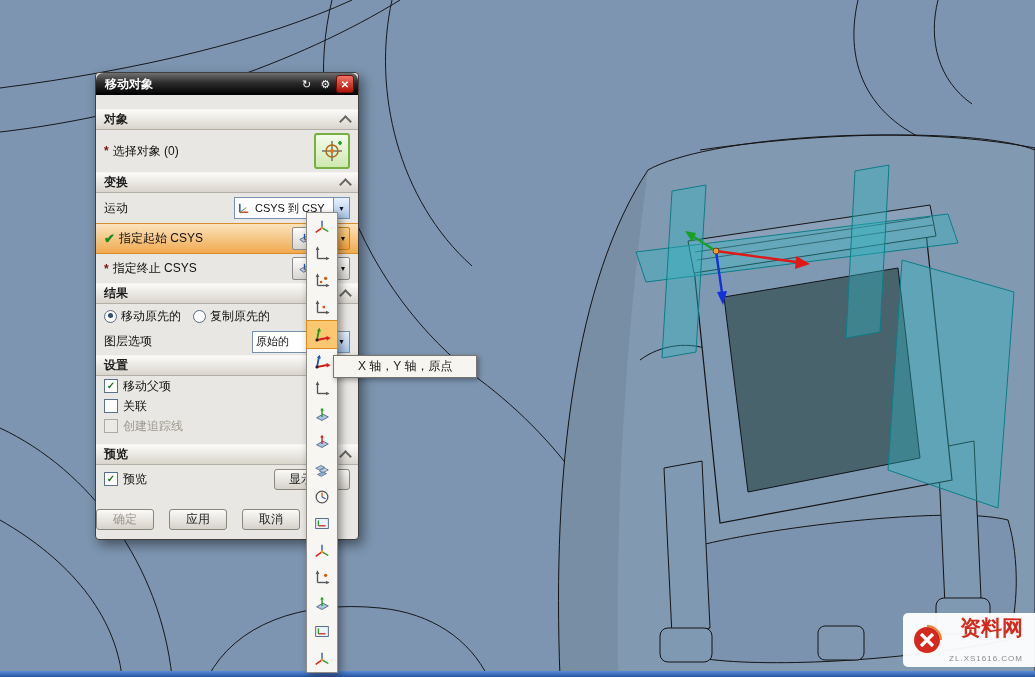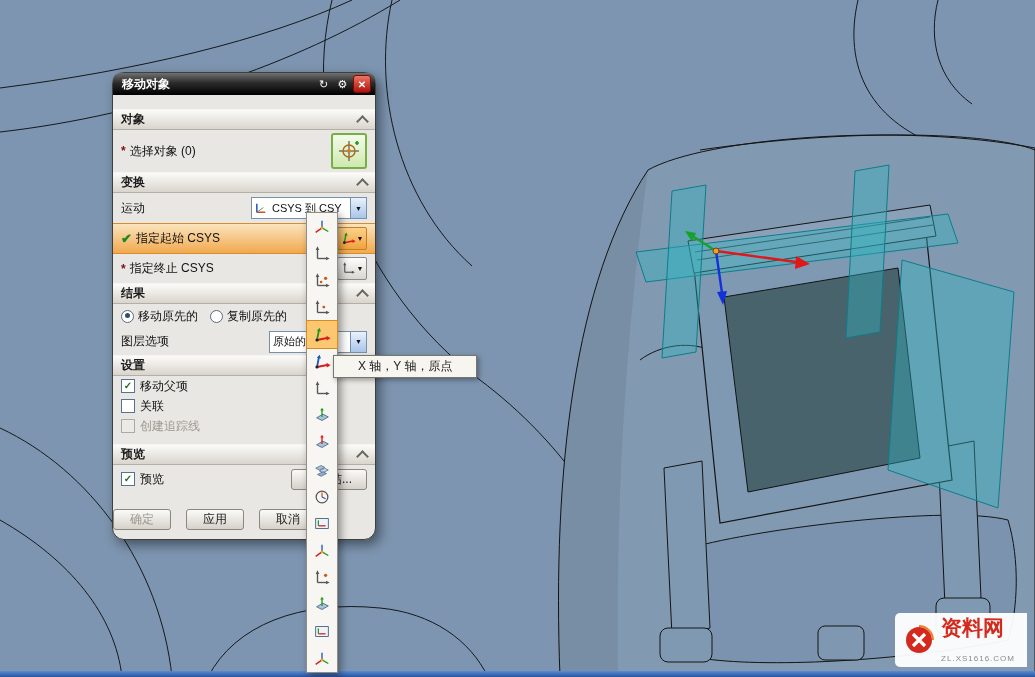--- a/index.html
+++ b/index.html
@@ -1,22 +1,22 @@
 <!DOCTYPE html>
 <html><head>
 <meta charset="utf-8">
 <style>
   html,body{margin:0;padding:0;background:#555;}
   .stage{position:relative;width:1035px;height:677px;overflow:hidden;
          font-family:"Liberation Sans",sans-serif;background:#7d95b0;}
   svg.scene{position:absolute;left:0;top:0;}
 
   
-  .dialog{position:absolute;left:112px;top:72px;width:262px;background:#e9e7e3;
-          border:1px solid #3f3f3f;border-radius:12px;box-shadow:4px 5px 12px rgba(0,0,0,.45);z-index:5;}
+  .dialog{position:absolute;left:95px;top:72px;width:262px;background:#e9e7e3;
+          border:1px solid #3f3f3f;border-radius:4px;box-shadow:4px 5px 12px rgba(0,0,0,.45);z-index:5;}
   .titlebar{height:22px;background:linear-gradient(#707070,#2b2b2b 45%,#000);
             border-radius:7px 7px 0 0;display:flex;align-items:center;padding:0 4px 0 9px;color:#fff;}
   .titlebar .ttl{font-size:12px;font-weight:bold;flex:1;}
   .tb-btn{width:17px;height:16px;display:flex;align-items:center;justify-content:center;
           font-size:11px;color:#fff;margin-left:2px;cursor:default;}
   .tb-close{background:linear-gradient(#ee7466,#b01207);border:1px solid #7d0c04;
             border-radius:3px;font-weight:bold;font-size:10px;width:16px;}
   .dlg-body{padding:14px 0 7px;}
   .sec-h{height:19px;display:flex;align-items:center;justify-content:space-between;padding:0 8px;
          background:linear-gradient(#fcfbf9,#d9d5cd);border-top:1px solid #f6f4f0;
@@ -72,22 +72,22 @@
           border:1px solid #8f8d86;box-shadow:3px 3px 8px rgba(0,0,0,.4);z-index:6;}
   .fly-item{height:27px;display:flex;align-items:center;justify-content:center;}
   .fly-item.sel{background:#fbc771;outline:1px solid #d88b1f;}
 
   
   .tooltip{position:absolute;left:333px;top:355px;z-index:8;background:#f6f5f0;
            border:1px solid #77756e;padding:2px 24px;font-size:12px;color:#222;
            box-shadow:2px 2px 5px rgba(0,0,0,.35);white-space:nowrap;}
 
   
-  .watermark{position:absolute;right:8px;bottom:10px;z-index:4;background:rgba(255,255,255,.95);
-             border-radius:5px 0 0 5px;display:flex;align-items:center;padding:4px 12px 4px 9px;gap:7px;}
+  .watermark{position:absolute;right:0;bottom:10px;z-index:4;background:rgba(255,255,255,.95);
+             border-radius:5px 0 0 5px;display:flex;align-items:center;padding:4px 12px 4px 9px;gap:7px;text-align:right;}
   .wm-text{display:flex;flex-direction:column;line-height:1;}
   .wm-brand{font-size:21px;font-weight:bold;color:#d42a1e;}
   .wm-site{font-size:8px;color:#8a8a8a;letter-spacing:1px;margin-top:17px;}
   .bottombar{position:absolute;left:0;bottom:0;width:100%;height:6px;
              background:linear-gradient(#5a8bd8,#27539e);z-index:3;}
 </style>
 </head>
 <body>
 
 <div class="stage">

